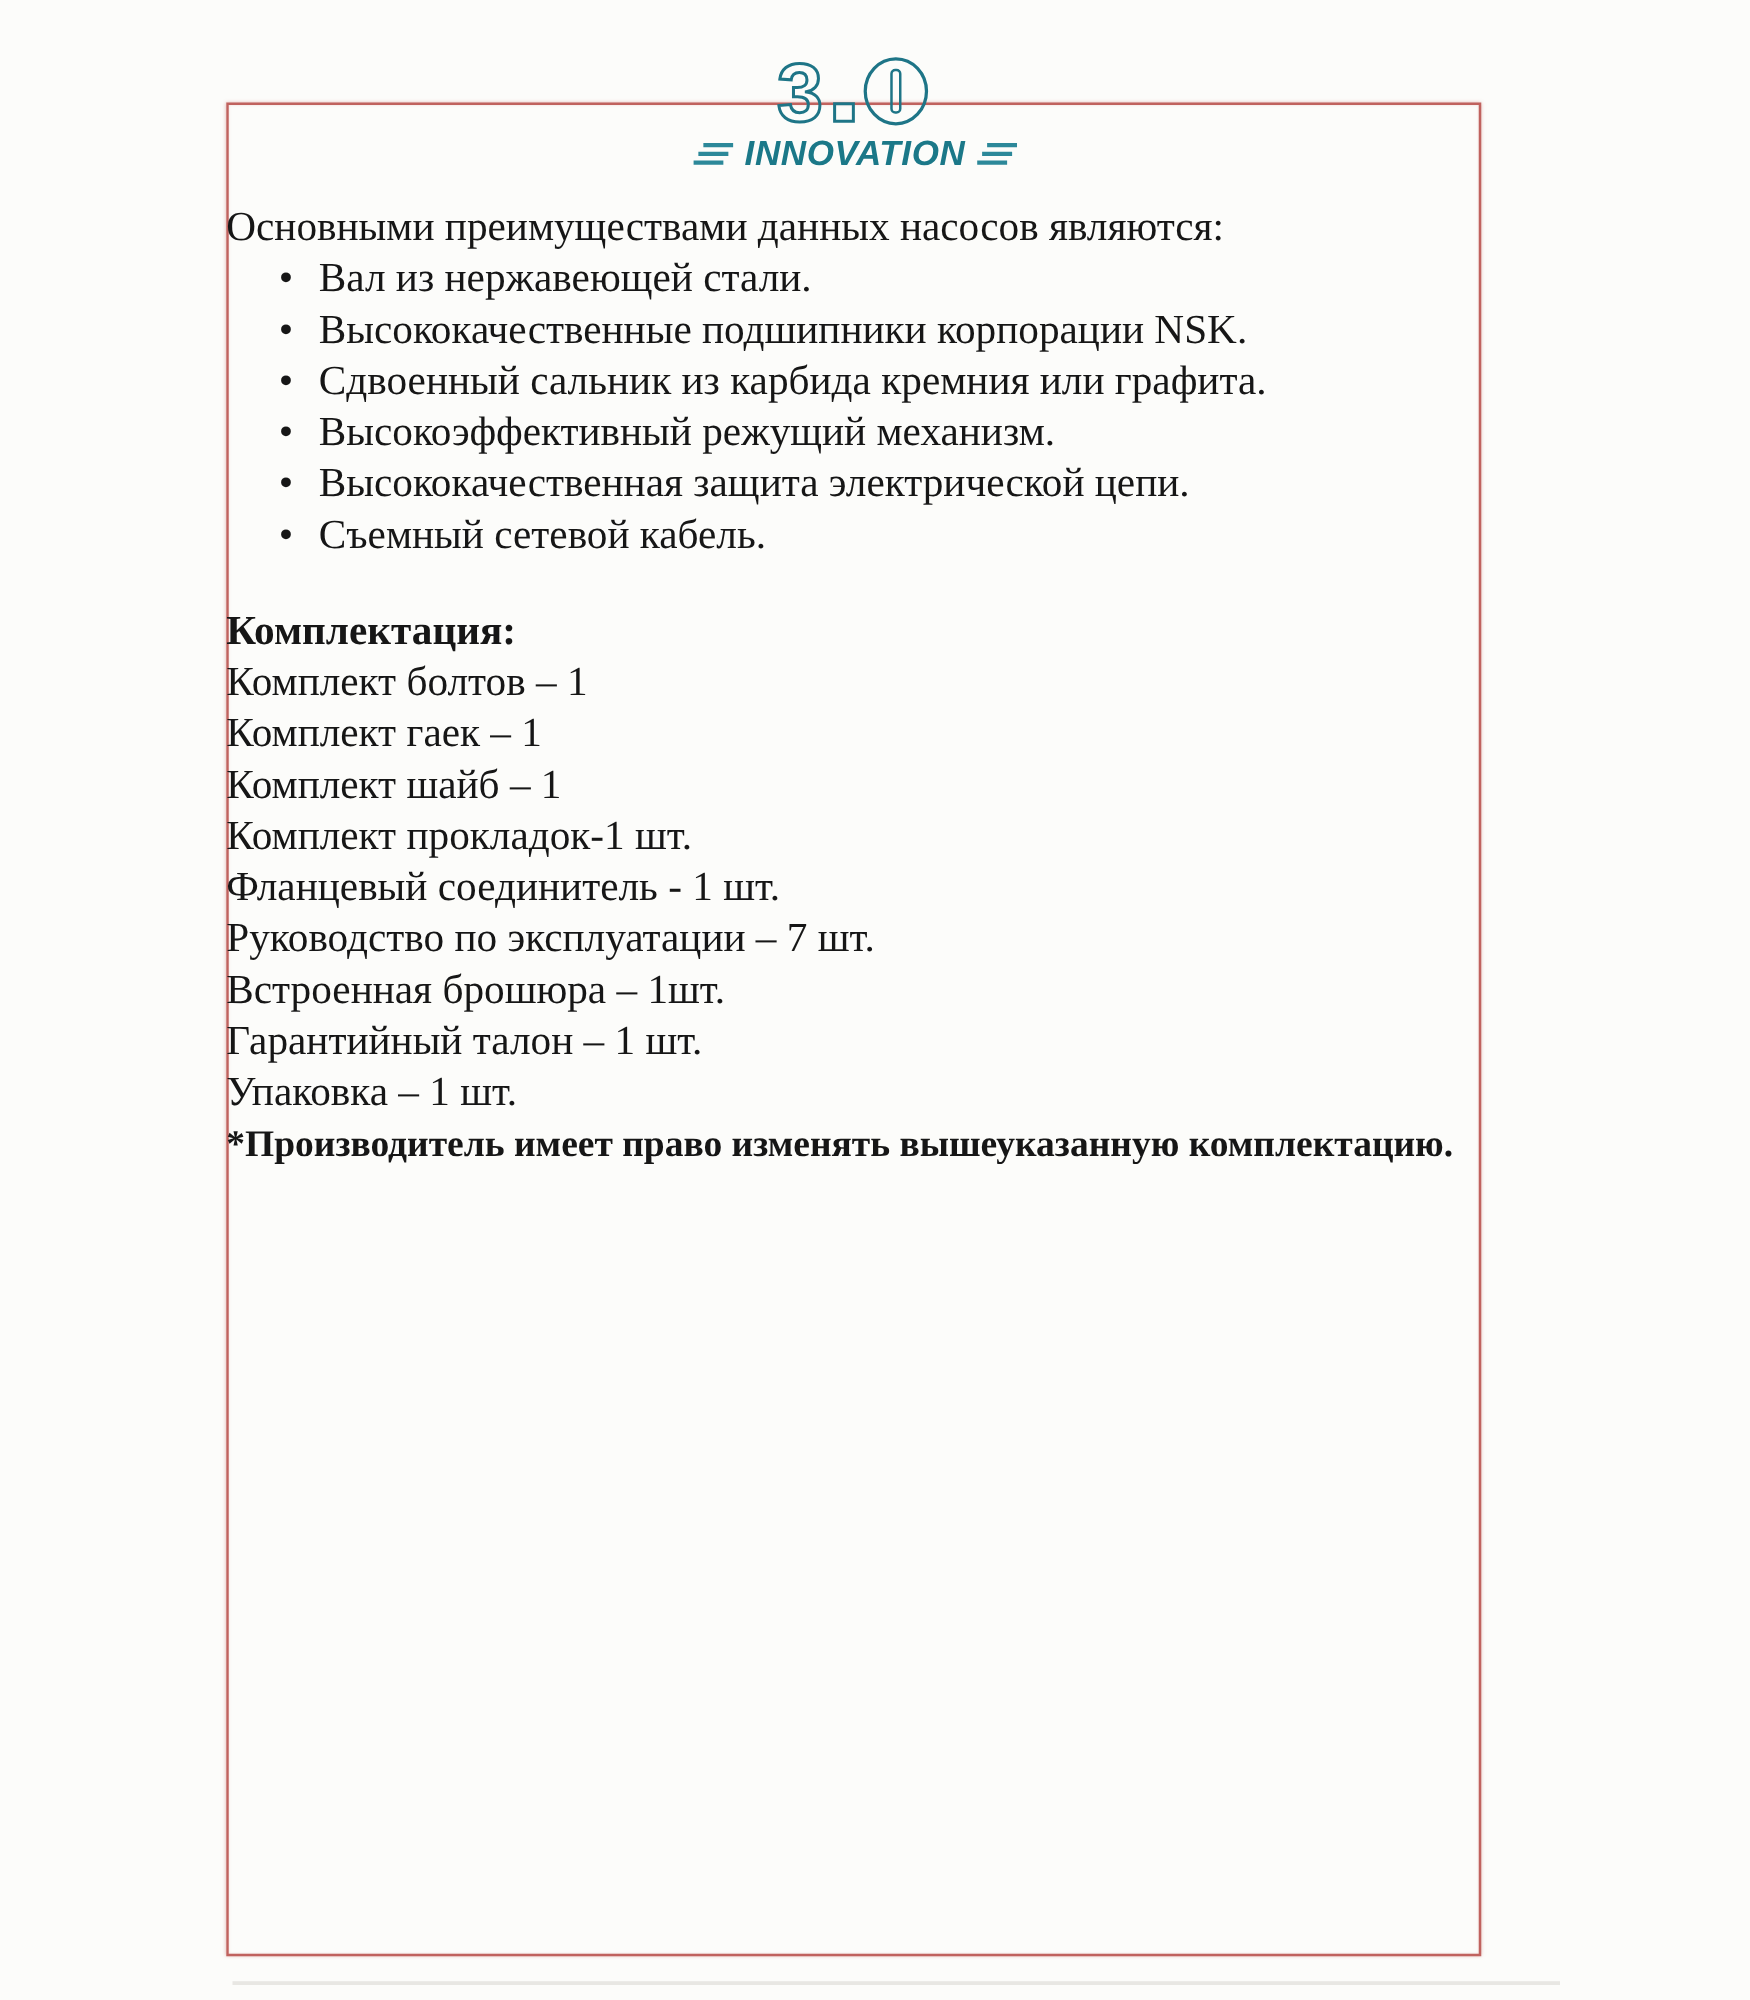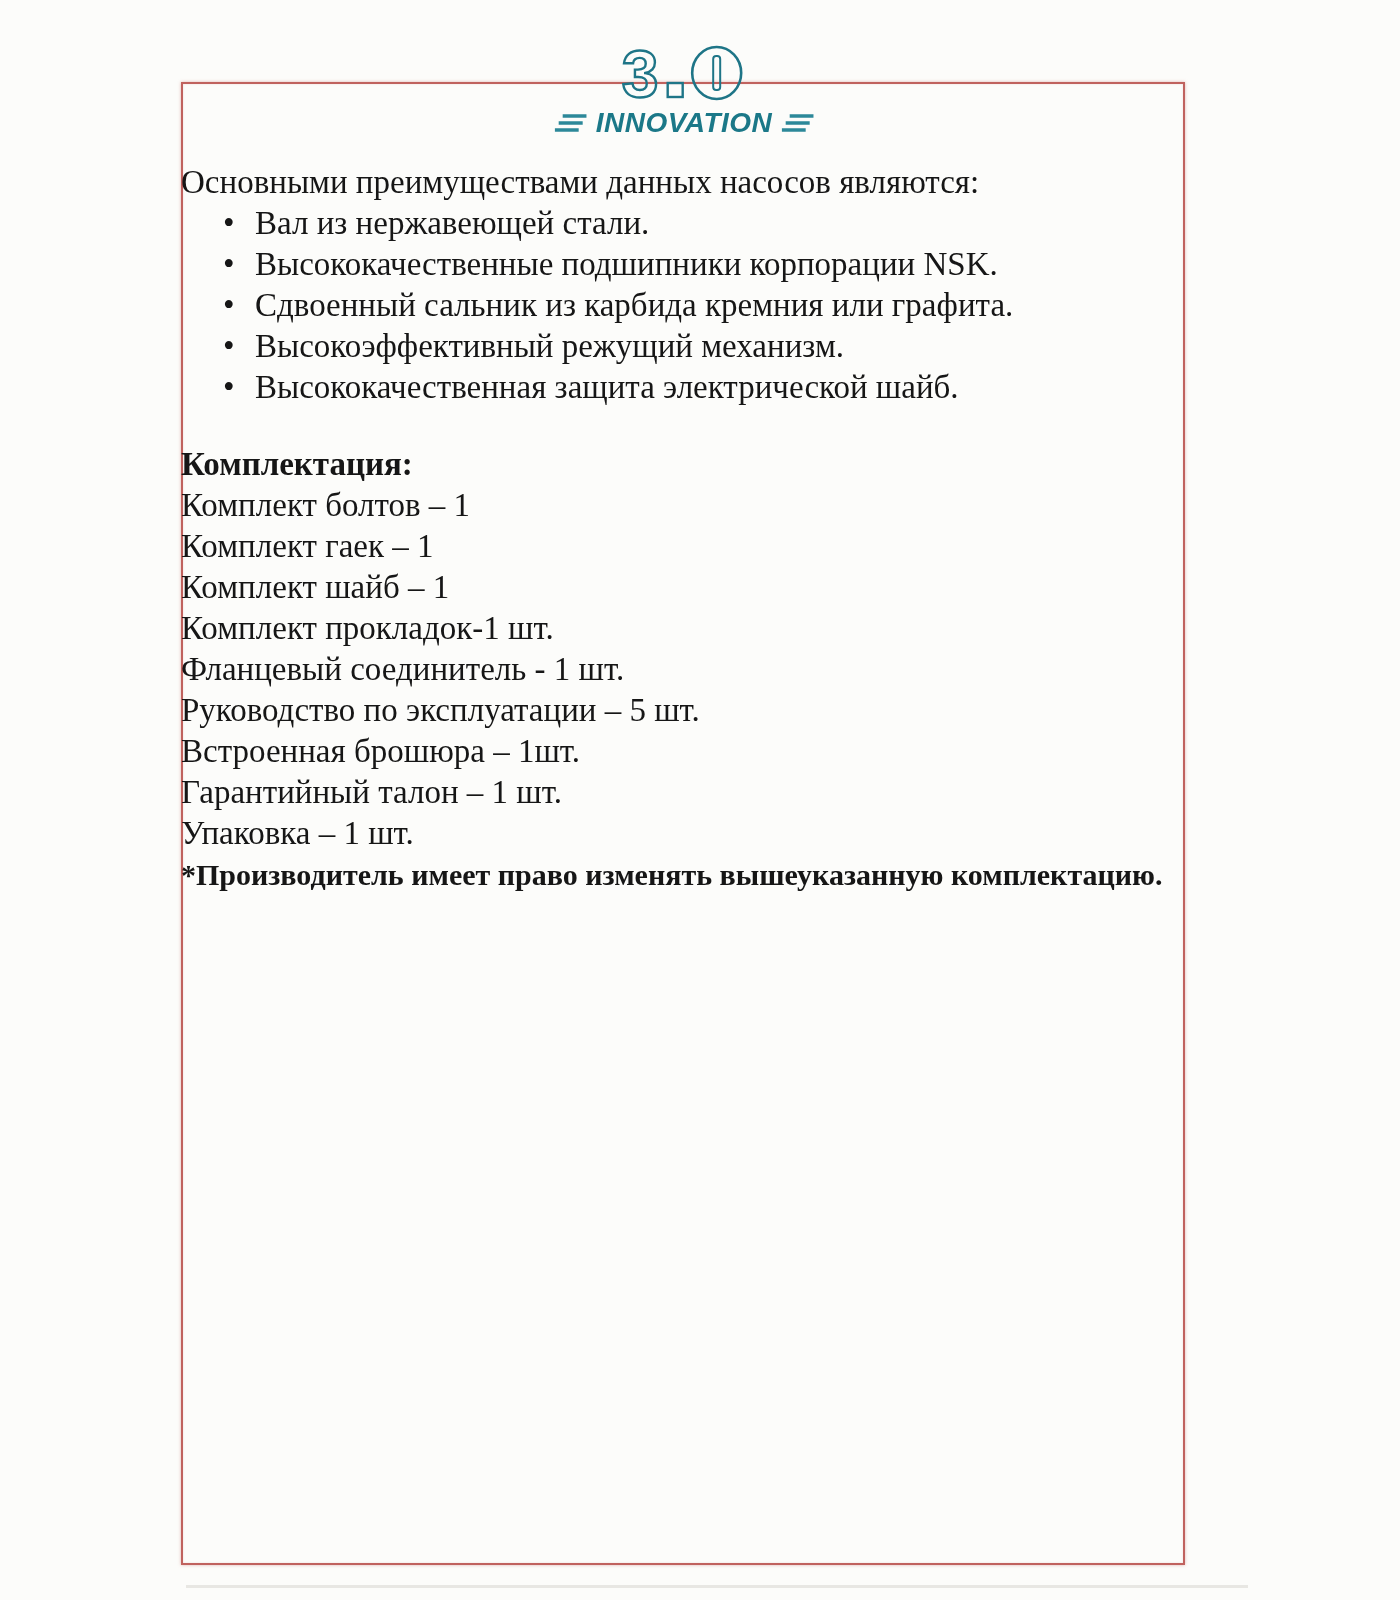--- a/index.html
+++ b/index.html
@@ -96,32 +96,33 @@
 </div>
 
 <div class="content">
   <p class="intro">Основными преимуществами данных насосов являются:</p>
 
   <ul class="advantages">
     <li><span>Вал из нержавеющей стали.</span></li>
     <li><span>Высококачественные подшипники корпорации NSK.</span></li>
     <li><span>Сдвоенный сальник из карбида кремния или графита.</span></li>
     <li><span>Высокоэффективный режущий механизм.</span></li>
-    <li><span>Высококачественная защита электрической шайб.</span></li>
+    <li><span>Высококачественная защита электрической цепи.</span></li>
+    <li><span>Съемный сетевой кабель.</span></li>
   </ul>
 
   <div class="pkg-heading">Комплектация:</div>
 
   <div class="pkg-list">
     <div class="pkg-item">Комплект болтов – 1</div>
     <div class="pkg-item">Комплект гаек – 1</div>
     <div class="pkg-item">Комплект шайб – 1</div>
     <div class="pkg-item">Комплект прокладок-1 шт.</div>
     <div class="pkg-item">Фланцевый соединитель - 1 шт.</div>
-    <div class="pkg-item">Руководство по эксплуатации – 5 шт.</div>
+    <div class="pkg-item">Руководство по эксплуатации – 7 шт.</div>
     <div class="pkg-item">Встроенная брошюра – 1шт.</div>
     <div class="pkg-item">Гарантийный талон – 1 шт.</div>
     <div class="pkg-item">Упаковка – 1 шт.</div>
   </div>
 
   <div class="note">*Производитель имеет право изменять вышеуказанную комплектацию.</div>
 </div>
 
 <div class="artifact-line"></div>
 

